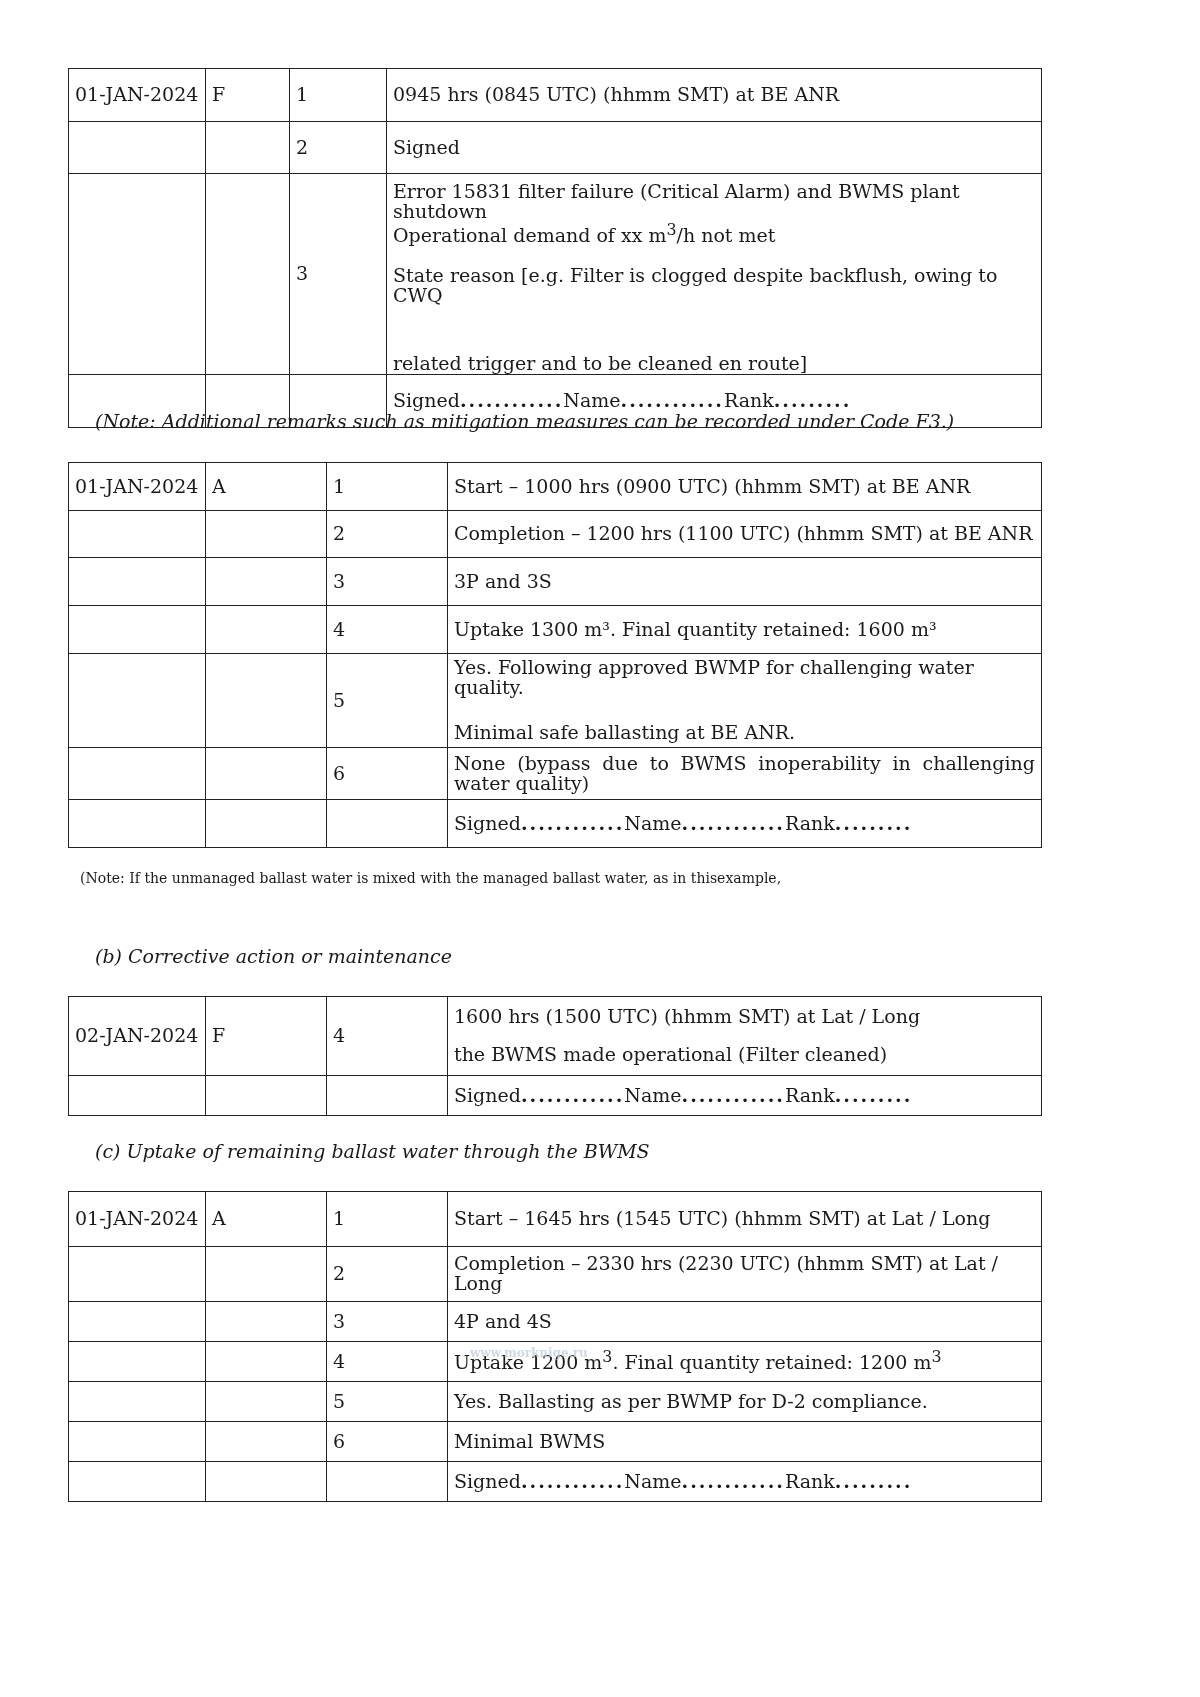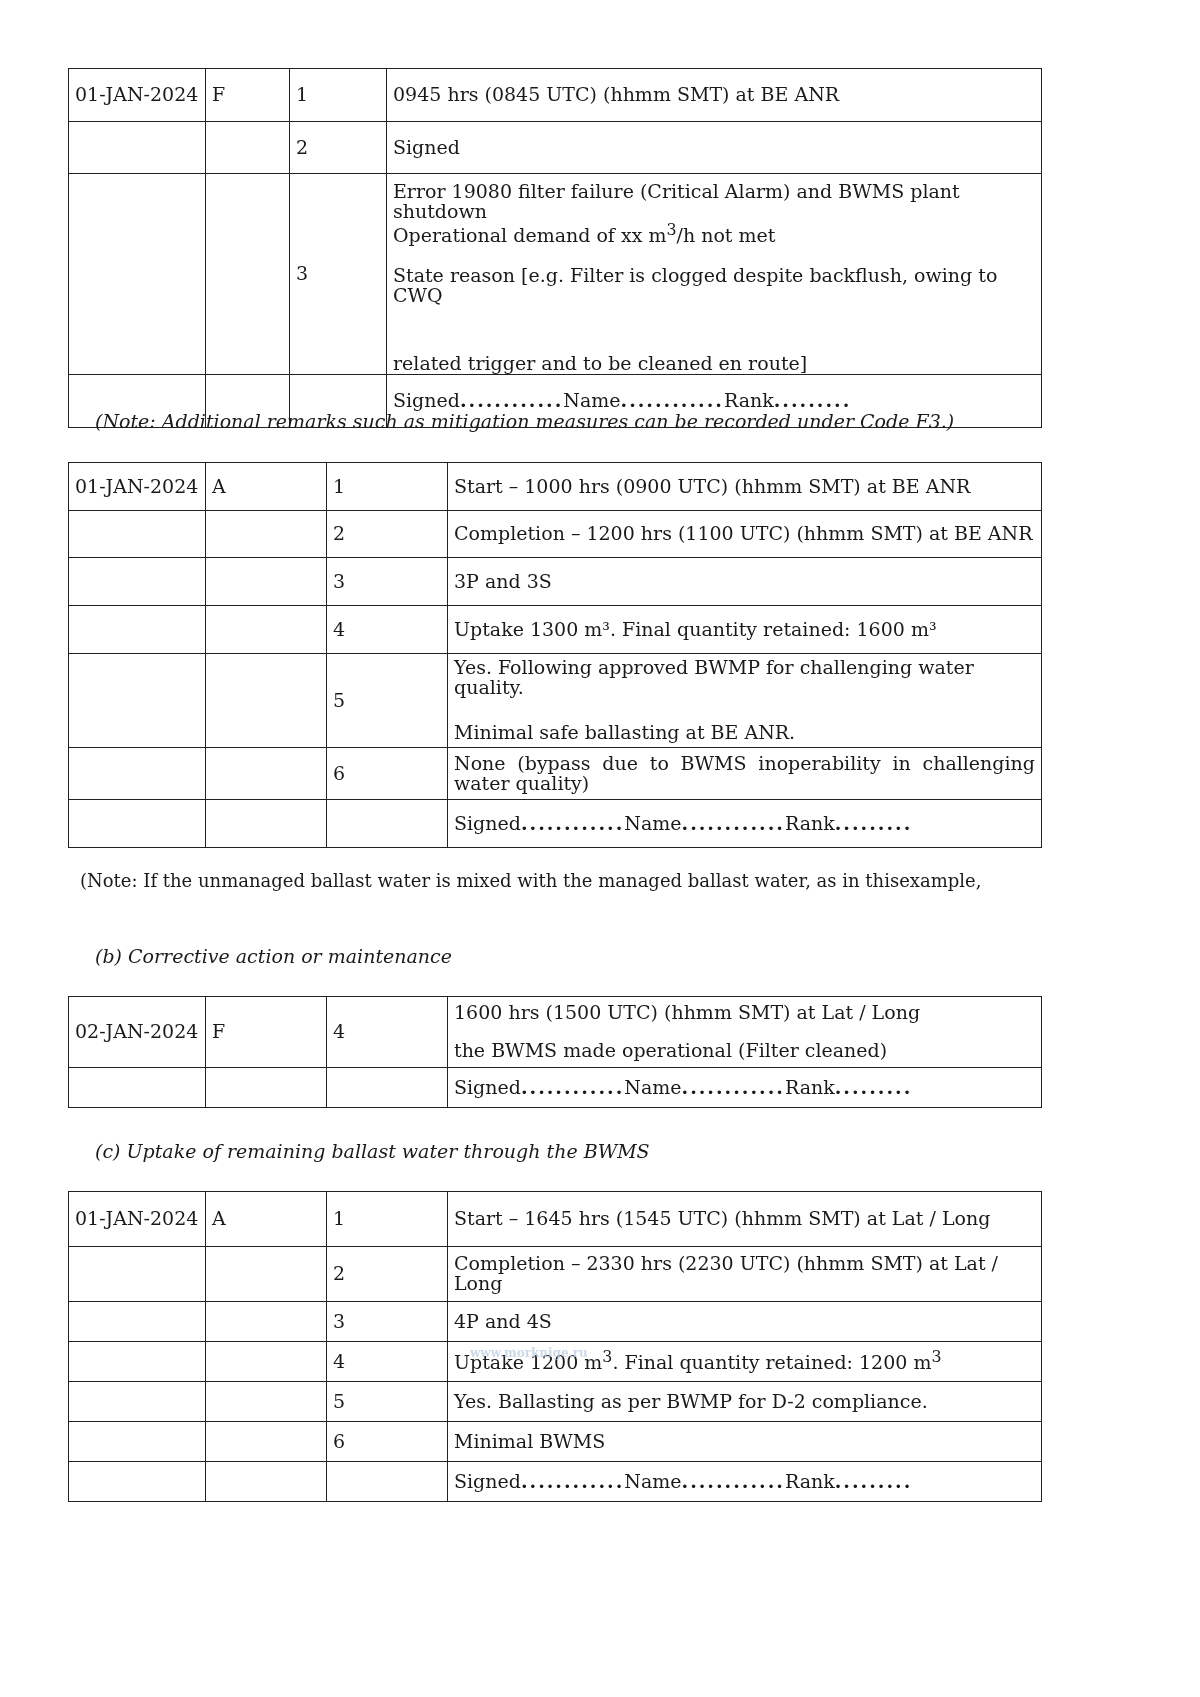--- a/index.html
+++ b/index.html
@@ -36,21 +36,21 @@
     <td></td>
     <td></td>
     <td class="c">2</td>
     <td class="d">Signed</td>
   </tr>
   <tr style="height:158px">
     <td></td>
     <td></td>
     <td class="c">3</td>
     <td class="d" style="vertical-align:top;padding-top:8px;">
-      <div>Error 19080 filter failure (Critical Alarm) and BWMS plant shutdown</div>
+      <div>Error 15831 filter failure (Critical Alarm) and BWMS plant shutdown</div>
       <div><span>Operational demand of xx m</span><sup>3</sup><span>/h not met</span></div>
       <div style="margin-top:20px">State reason [e.g. Filter is clogged despite backflush, owing to CWQ</div>
       <div style="margin-top:48px">related trigger and to be cleaned en route]</div>
     </td>
   </tr>
   <tr style="height:53px">
     <td></td>
         <td></td>
         <td></td>
     <td class="d">
@@ -113,35 +113,35 @@
     <td></td>
         <td></td>
         <td></td>
     <td class="d">
       <span>Signed</span><span class="dots">............</span><span>Name</span><span class="dots">............</span><span>Rank</span><span class="dots">.........</span>
     </td>
   </tr>
 </tbody>
   </table>
 
-<div class="note" style="left:80px;top:870px;font-size:18px;">
+<div class="note" style="left:80px;top:870px;font-size:14px;">
   <div>(Note: If the unmanaged ballast water is mixed with the managed ballast water, as in thisexample,</div>
 </div>
 
 <div class="sub" style="left:95px;top:945px;">(b) Corrective action or maintenance</div>
 
 <table class="tbl" style="top:996px;">
   <colgroup>
       <col style="width:137px">
       <col style="width:121px">
       <col style="width:121px">
       <col>
     </colgroup>
   <tbody>
-      <tr style="height:71px">
+      <tr style="height:79px">
     <td class="c">02-JAN-2024</td>
     <td class="c">F</td>
     <td class="c">4</td>
     <td class="d">
       <div>1600 hrs (1500 UTC) (hhmm SMT) at Lat / Long</div>
       <div style="margin-top:18px">the BWMS made operational (Filter cleaned)</div>
     </td>
   </tr>
   <tr style="height:40px">
     <td></td>

